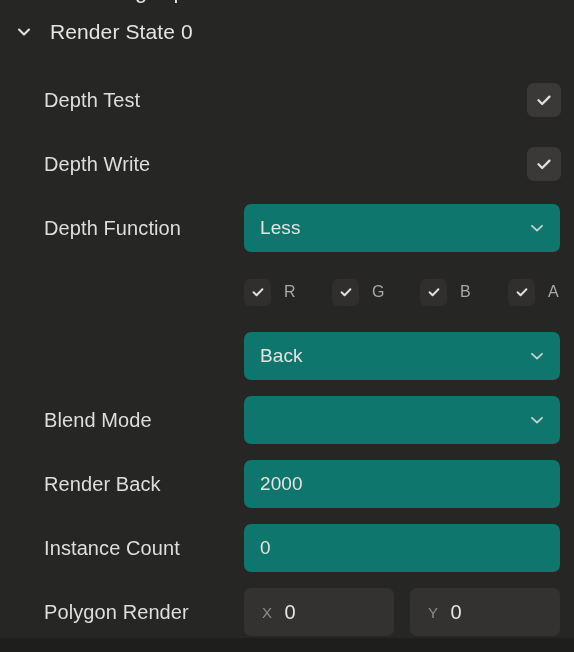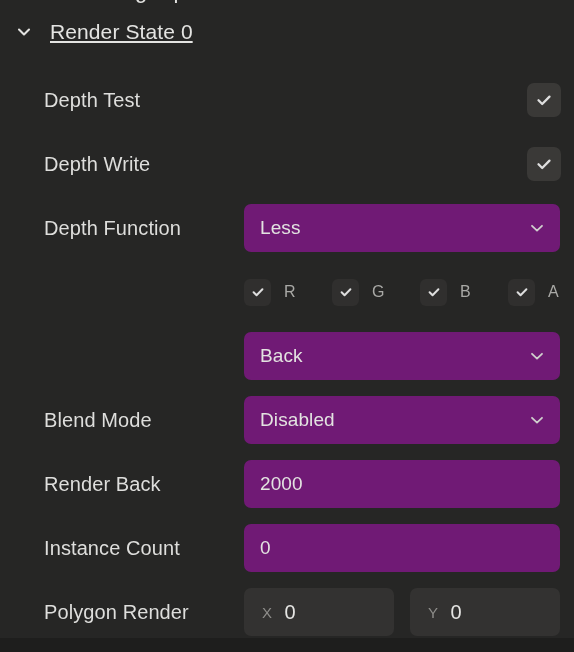--- a/index.html
+++ b/index.html
@@ -35,41 +35,40 @@
     margin-left: 12px;
     display: flex; align-items: center; justify-content: center;
     flex: none;
   }
   .chevron-right svg { display: block; }
   .section-title {
     margin-left: 14px;
     font-size: 21px;
     color: #e4e4e2;
     letter-spacing: .1px;
-    text-decoration: underline;
   }
   
   .row {
     position: absolute;
     left: 0; width: 459px; height: 48px;
     display: flex; align-items: center;
   }
   .row-label {
     position: absolute;
     left: 44px;
     font-size: 20px;
     color: #dededc;
     white-space: nowrap;
     letter-spacing: .1px;
   }
   .field {
     position: absolute;
     left: 244px;
     width: 316px; height: 48px;
-    background: #701a75;
+    background: #0f766e;
     border-radius: 7px;
     display: flex;
     align-items: center;
   }
   .field-value {
     margin-left: 16px;
     font-size: 19px;
     color: #e3e3e1;
     letter-spacing: .1px;
   }
@@ -231,21 +230,20 @@
         <svg width="18" height="18" viewBox="0 0 18 18" aria-hidden="true">
           <path d="M4 6.8 L9 11.6 L14 6.8" fill="none" stroke="#cfcfcd" stroke-width="1.8" stroke-linecap="round" stroke-linejoin="round"></path>
         </svg>
       </span>
     </div>
   </div>
 
   <div class="row" style="top:396px">
     <span class="row-label">Blend Mode</span>
     <div class="field">
-      <span class="field-value">Disabled</span>
       <span class="chev-down-sm">
         <svg width="18" height="18" viewBox="0 0 18 18" aria-hidden="true">
           <path d="M4 6.8 L9 11.6 L14 6.8" fill="none" stroke="#cfcfcd" stroke-width="1.8" stroke-linecap="round" stroke-linejoin="round"></path>
         </svg>
       </span>
     </div>
   </div>
 
   <div class="row" style="top:460px">
     <span class="row-label">Render Back</span>

